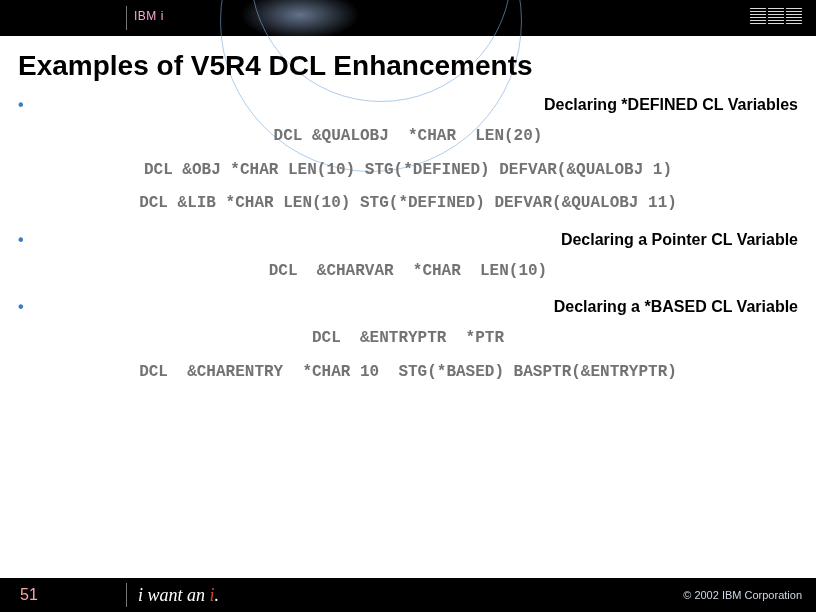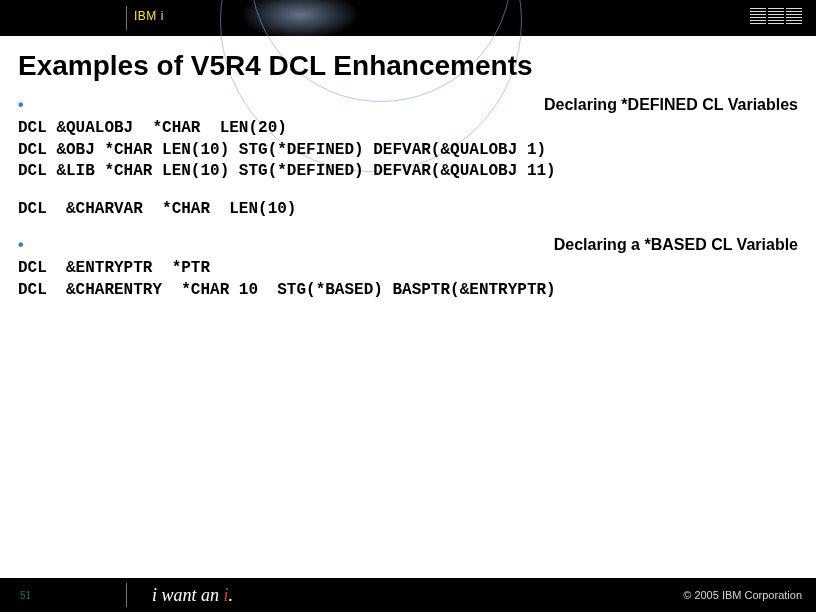--- a/index.html
+++ b/index.html
@@ -24,21 +24,21 @@
     left: 126px;
     top: 6px;
     bottom: 6px;
     width: 1px;
     background: #777;
   }
   .product-label {
     position: absolute;
     left: 134px;
     top: 9px;
-    color: #fde047;
+    color: #f9a8d4;
     font-size: 12px;
     letter-spacing: 0.5px;
   }
   .ibm-logo {
     position: absolute;
     right: 14px;
     top: 8px;
   }
   .ibm-stripes {
     display: inline-flex;
@@ -109,24 +109,25 @@
     position: absolute;
     left: 0;
     top: 0;
     color: #3a7fc4;
     font-size: 16px;
   }
   .code-line {
     font-family: "Courier New", Courier, monospace;
     font-size: 16px;
     font-weight: 700;
-    color: #000000;
+    color: #737373;
     white-space: pre;
     line-height: 1.35;
-    margin: 0;
+    margin: 12px;
+    text-align: center;
   }
   .section-block {
     margin-bottom: 16px;
   }
 
   .footer {
     position: absolute;
     left: 0;
     right: 0;
     bottom: 0;
@@ -137,29 +138,29 @@
   }
   .footer-divider {
     position: absolute;
     left: 126px;
     top: 5px;
     bottom: 5px;
     width: 1px;
     background: #777;
   }
   .slide-num {
-    color: #0f766e;
-    font-size: 10px;
+    color: #fca5a5;
+    font-size: 16px;
     font-weight: 400;
     position: absolute;
     left: 20px;
   }
   .tagline {
     position: absolute;
-    left: 152px;
+    left: 138px;
     font-family: Georgia, "Times New Roman", serif;
     font-style: italic;
     font-size: 18px;
     color: #ffffff;
   }
   .tagline .accent {
     color: #c94b2e;
     font-style: italic;
   }
   .copyright {
@@ -191,31 +192,32 @@
   <h1 class="slide-title">Examples of V5R4 DCL Enhancements</h1>
 
   <div class="section-block">
     <div class="section-head">Declaring *DEFINED CL Variables</div>
     <p class="code-line">DCL &amp;QUALOBJ  *CHAR  LEN(20)</p>
     <p class="code-line">DCL &amp;OBJ *CHAR LEN(10) STG(*DEFINED) DEFVAR(&amp;QUALOBJ 1)</p>
     <p class="code-line">DCL &amp;LIB *CHAR LEN(10) STG(*DEFINED) DEFVAR(&amp;QUALOBJ 11)</p>
   </div>
 
   <div class="section-block">
+    <div class="section-head">Declaring a Pointer CL Variable</div>
     <p class="code-line">DCL  &amp;CHARVAR  *CHAR  LEN(10)</p>
   </div>
 
   <div class="section-block">
     <div class="section-head">Declaring a *BASED CL Variable</div>
     <p class="code-line">DCL  &amp;ENTRYPTR  *PTR</p>
     <p class="code-line">DCL  &amp;CHARENTRY  *CHAR 10  STG(*BASED) BASPTR(&amp;ENTRYPTR)</p>
   </div>
 
 </div>
 
 <div class="footer">
   <div class="footer-divider"></div>
   <span class="slide-num">51</span>
   <span class="tagline">
     <span>i want an </span><span class="accent">i</span><span>.</span>
   </span>
-  <span class="copyright">© 2005 IBM Corporation</span>
+  <span class="copyright">© 2002 IBM Corporation</span>
 </div>
 
 </body></html>

